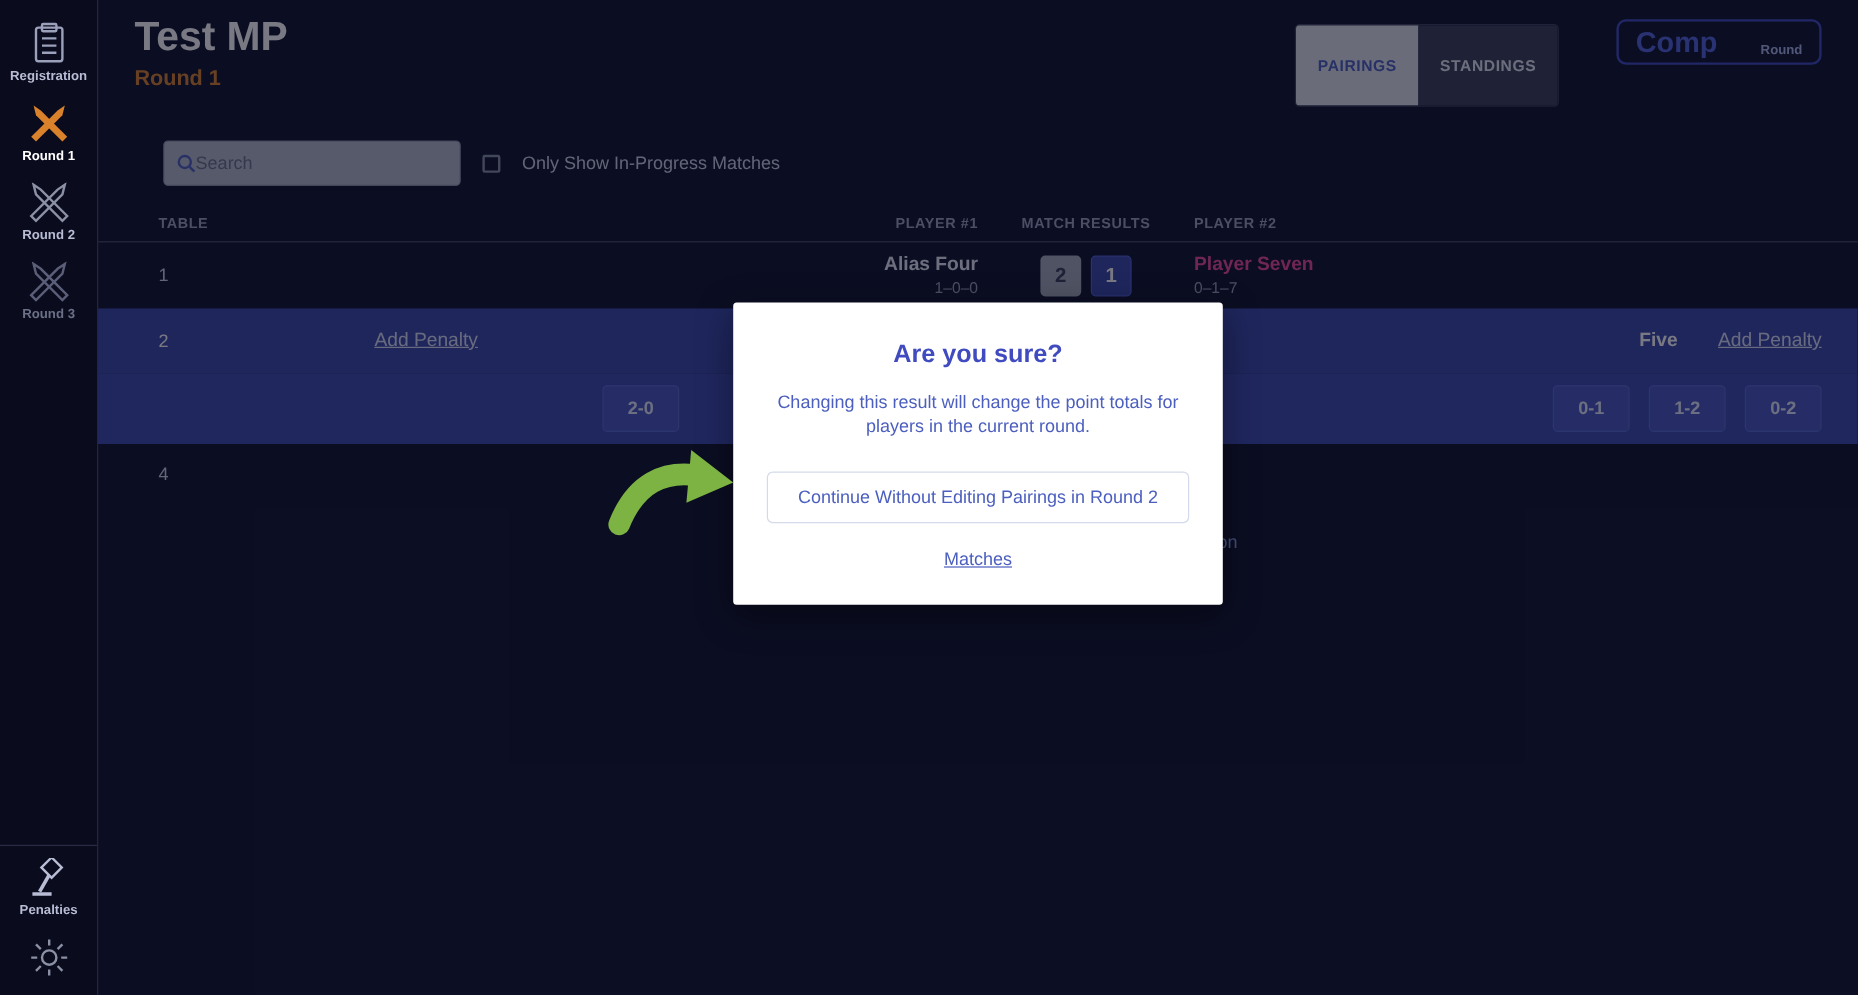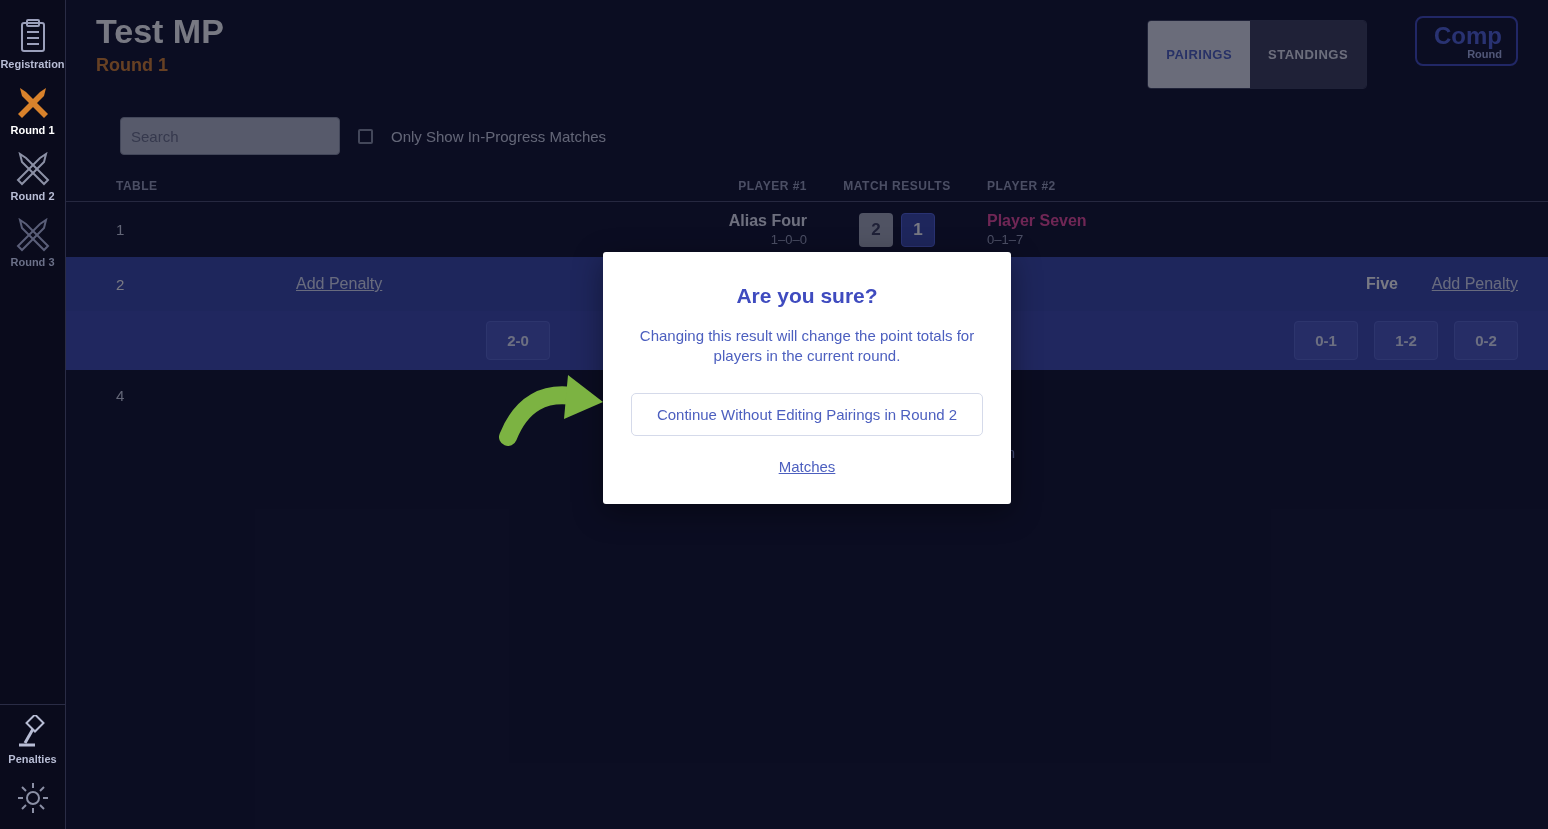--- a/index.html
+++ b/index.html
@@ -1,48 +1,48 @@
 <!DOCTYPE html>
 <html><head>
 <meta charset="utf-8">
 <style>
   * { box-sizing: border-box; margin: 0; padding: 0; }
   html, body { width: 1548px; height: 829px; overflow: hidden; font-family: "Helvetica Neue", Arial, sans-serif; }
 
   body { background: #0f1128; color: #e5e7f0; display: flex; }
 
   
-  .sidebar { width: 66px; background: #0a0b1c; border-right: 1px solid #2a2c45; display: flex; flex-direction: column; align-items: center; padding-top: 8px; }
+  .sidebar { width: 82px; background: #0a0b1c; border-right: 1px solid #2a2c45; display: flex; flex-direction: column; align-items: center; padding-top: 8px; }
   .side-item { width: 100%; display: flex; flex-direction: column; align-items: center; padding: 10px 0 6px; cursor: pointer; }
   .side-item span.label { font-size: 11px; color: #b8bdd5; margin-top: 4px; font-weight: 600; }
   .side-item.active span.label { color: #fff; }
   .side-spacer { flex: 1; }
   .side-divider { width: 100%; border-top: 1px solid #2a2c45; }
 
   
   .main { position: relative; flex: 1; display: flex; flex-direction: column; }
 
   .header { display: flex; align-items: flex-start; padding: 12px 30px 10px; gap: 18px; }
   .title-block { display: flex; flex-direction: column; gap: 4px; }
   .title { font-size: 34px; font-weight: 700; color: #fff; }
   .subline { display: flex; align-items: baseline; gap: 10px; }
   .round-badge { color: #d9822b; font-weight: 700; font-size: 18px; }
   .sub-msg { color: #d5d8e8; font-size: 15px; }
   .header-spacer { flex: 1; }
   .seg { display: flex; border-radius: 4px; overflow: hidden; border: 1px solid #3b3e5a; margin-top: 8px; }
   .seg button { border: none; padding: 26px 18px; font-size: 13px; font-weight: 700; letter-spacing: .5px; cursor: pointer; }
   .seg .pair { background: #dfe3ec; color: #4c5fbf; }
   .seg .stand { background: #3a3d58; color: #e5e7f0; }
-  .complete-btn { margin-left: 30px; margin-top: 4px; border: 2px solid #3f4bbf; border-radius: 8px; padding: 6px 14px 4px 14px; display: flex; flex-direction: column; align-items: flex-end; cursor: pointer; background: transparent; min-width: 95px; }
+  .complete-btn { margin-left: 30px; margin-top: 4px; border: 2px solid #3f4bbf; border-radius: 8px; padding: 6px 14px 4px 14px; display: flex; align-items: flex-end; cursor: pointer; background: transparent; min-width: 95px; }
   .complete-btn .c1 { color: #5063d9; font-weight: 800; font-size: 24px; line-height: 1; }
   .complete-btn .c2 { color: #a9b4e6; font-size: 11px; font-weight: 700; margin-left: 36px; }
 
   
   .toolbar { display: flex; align-items: center; gap: 18px; padding: 18px 30px 18px 54px; }
-  .search { position: relative; width: 220px; height: 38px; background: #b7bbc9; border: 1px solid #8b90a5; border-radius: 4px; display: flex; align-items: center; padding: 0 10px; }
+  .search { position: relative; width: 248px; height: 38px; background: #b7bbc9; border: 1px solid #8b90a5; border-radius: 4px; display: flex; align-items: center; padding: 0 10px; }
   .search input { flex: 1; border: none; background: transparent; font-size: 15px; color: #5e6378; outline: none; }
   .search input::placeholder { color: #6b7088; }
   .chk { width: 15px; height: 15px; border: 2px solid #8b90a5; border-radius: 2px; cursor: pointer; }
   .chk-label { color: #cfd3e4; font-size: 15px; }
 
   
   .thead { display: grid; grid-template-columns: 120px 1fr 160px 160px 1fr 120px; align-items: center; padding: 6px 30px 8px 50px; border-bottom: 1px solid #4a4d6b; color: #9ba0bb; font-size: 12px; font-weight: 700; letter-spacing: .5px; }
   .th-p1 { text-align: right; padding-right: 10px; }
   .th-p2 { text-align: left; padding-left: 10px; }
 

